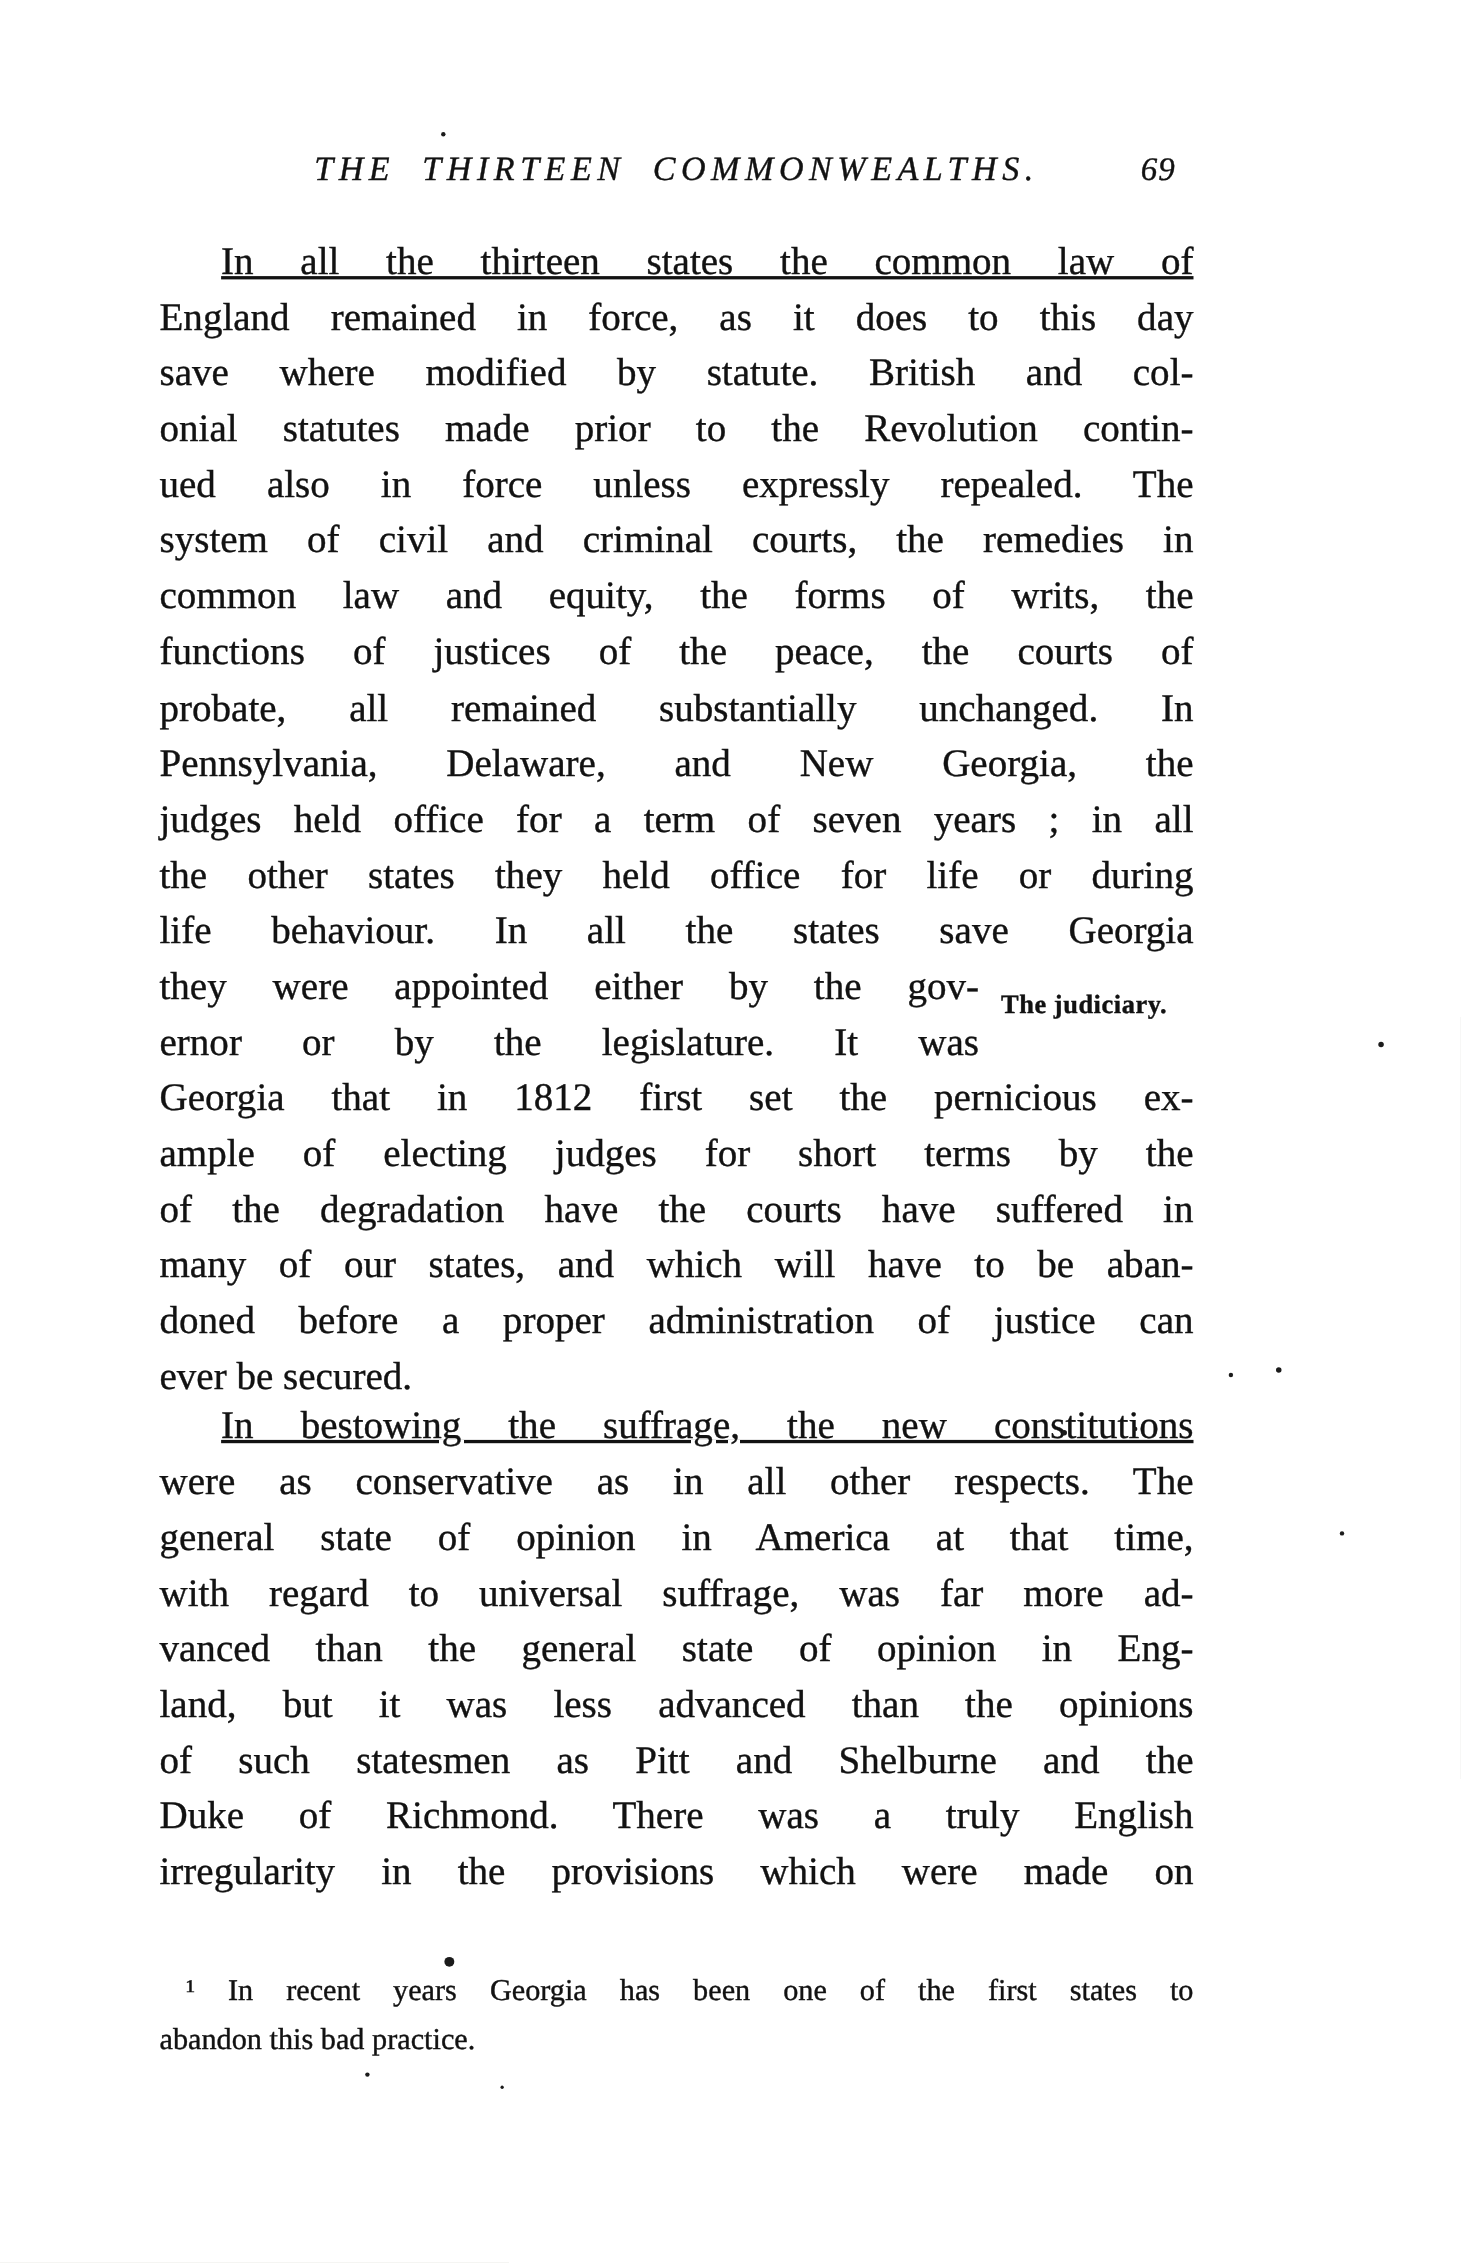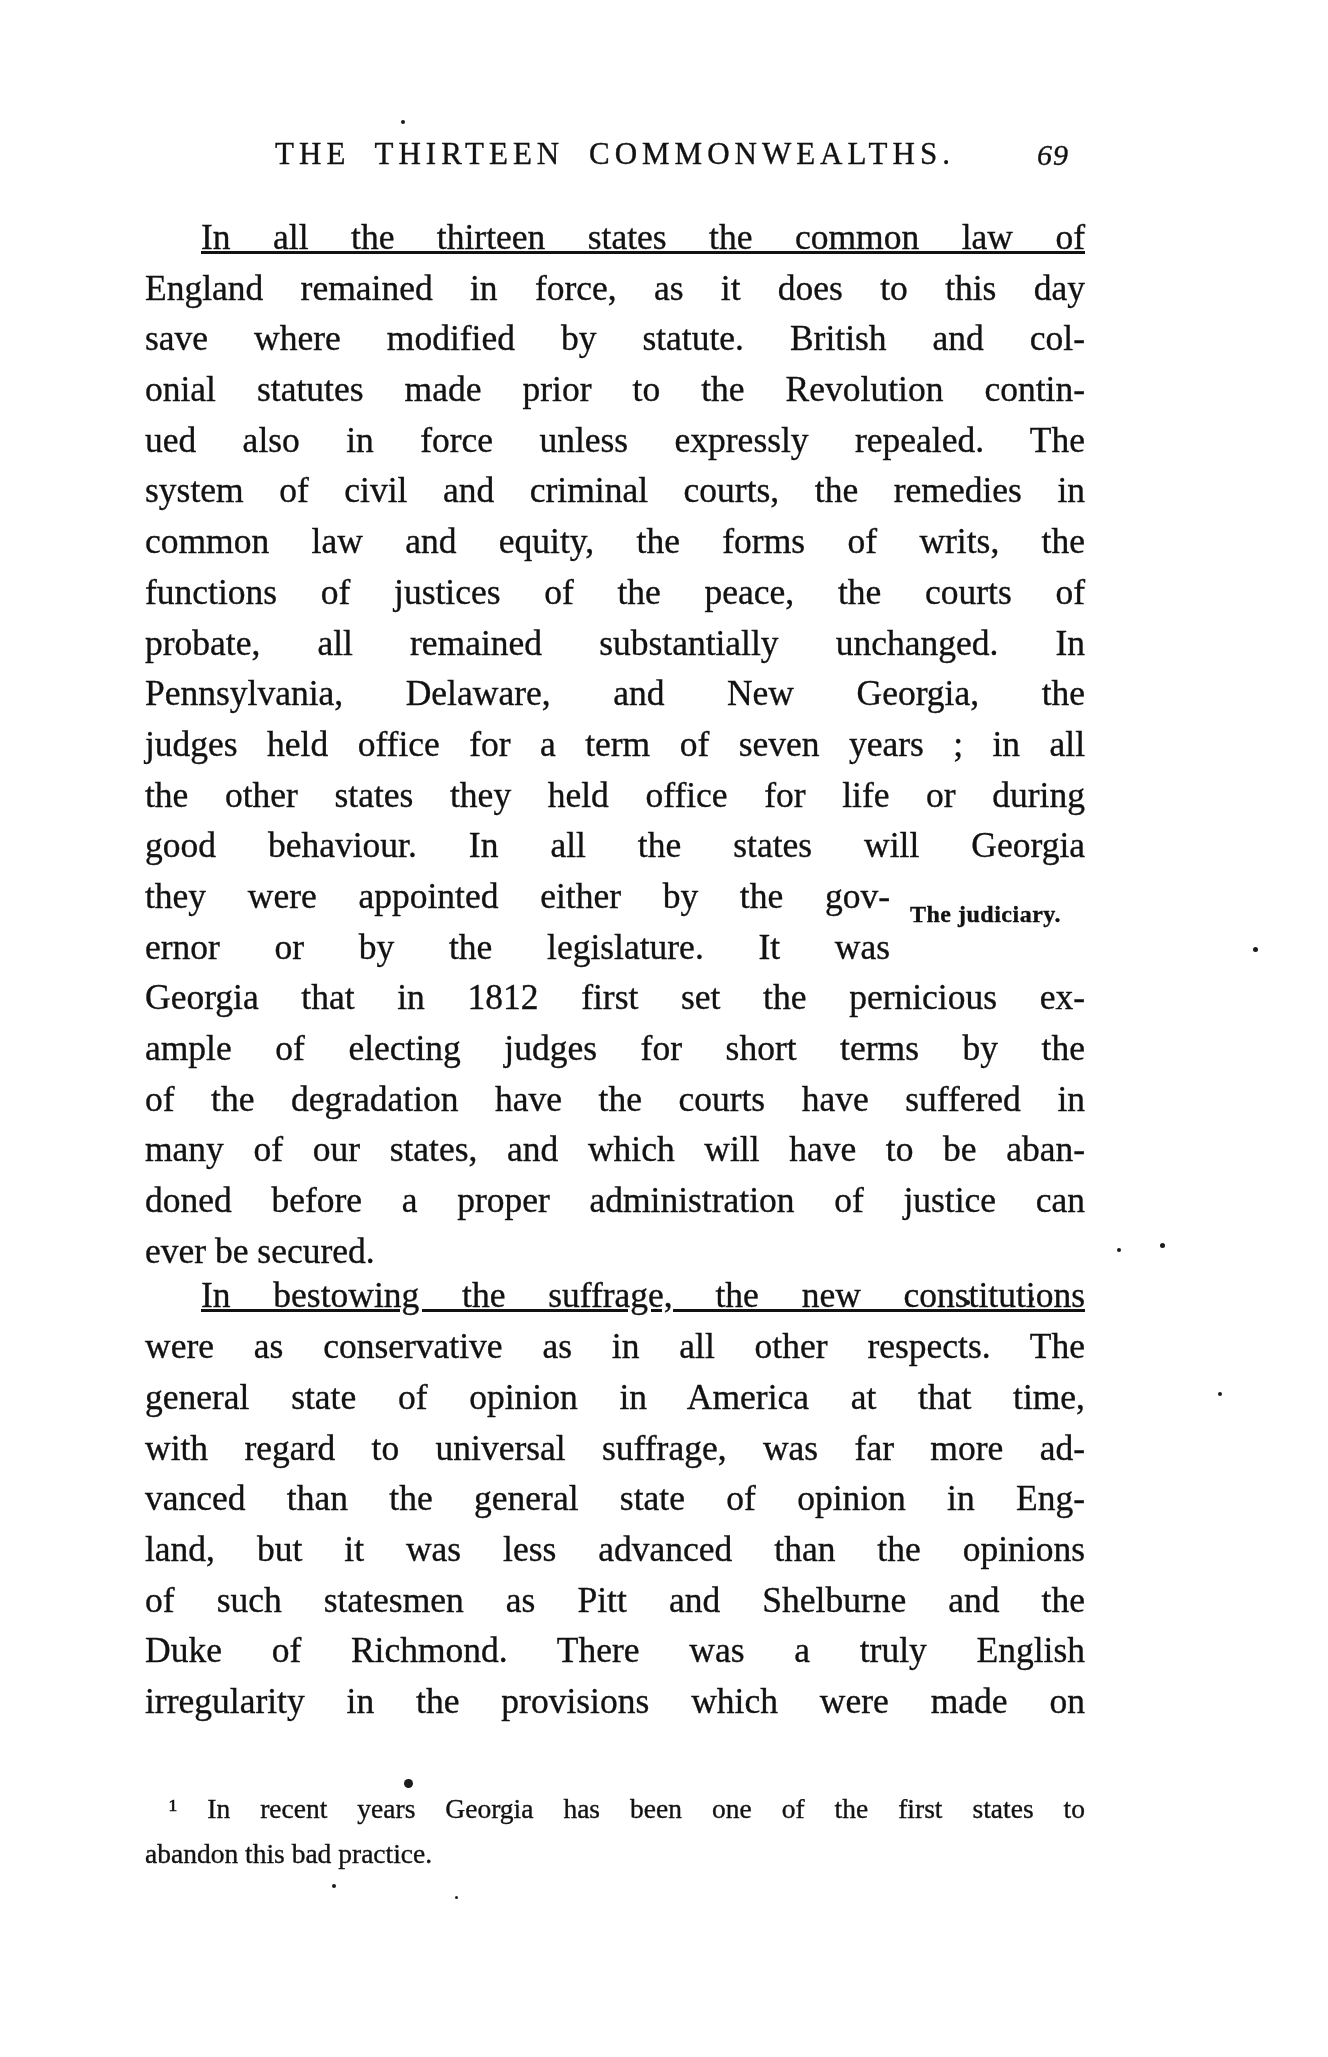--- a/index.html
+++ b/index.html
@@ -10,21 +10,21 @@
     background:var(--paper,#ffffff);
     color:var(--ink,#121212);
     font-family:"Liberation Serif", serif;
     overflow:hidden;
     -webkit-text-stroke:0.35px currentColor;
   }
   
   .running-head { position:absolute; left:145px; top:136px; width:940px; height:42px; }
   .head-title {
     display:block; text-align:center; white-space:nowrap;
-    font-size:31px; letter-spacing:5px; word-spacing:12px;
+    font-style:italic; font-size:31px; letter-spacing:5px; word-spacing:12px;
   }
   .page-num { position:absolute; right:16px; top:2px; font-size:30px; letter-spacing:1px;font-style:italic; }
   
   .body-text { position:absolute; left:145px; top:212px; width:940px; }
   .line {
     font-size:35.5px; line-height:50.7px; height:50.7px;
     text-align:justify; text-align-last:justify;
   }
   .line.indent { padding-left:56px;text-decoration:underline; }
   .line.narrow { width:745px; }
@@ -63,21 +63,21 @@
       <div class="line">save where modified by statute.  British and col-</div>
       <div class="line">onial statutes made prior to the Revolution contin-</div>
       <div class="line">ued also in force unless expressly repealed.  The</div>
       <div class="line">system of civil and criminal courts, the remedies in</div>
       <div class="line">common law and equity, the forms of writs, the</div>
       <div class="line">functions of justices of the peace, the courts of</div>
       <div class="line">probate, all remained substantially unchanged.  In</div>
       <div class="line">Pennsylvania, Delaware, and New Georgia, the</div>
       <div class="line">judges held office for a term of seven years ; in all</div>
       <div class="line">the other states they held office for life or during</div>
-      <div class="line">good behaviour.  In all the states will Georgia</div>
+      <div class="line">life behaviour.  In all the states save Georgia</div>
       <div class="line narrow">they were appointed either by the gov-</div>
       <div class="line narrow">ernor or by the legislature.  It was</div>
       <div class="line">Georgia that in 1812 first set the pernicious ex-</div>
       <div class="line">ample of electing judges for short terms by the</div>
       <div class="line">of the degradation have the courts have suffered in</div>
       <div class="line">many of our states, and which will have to be aban-</div>
       <div class="line">doned before a proper administration of justice can</div>
       <div class="line last">ever be secured.</div>
     </div>
 

